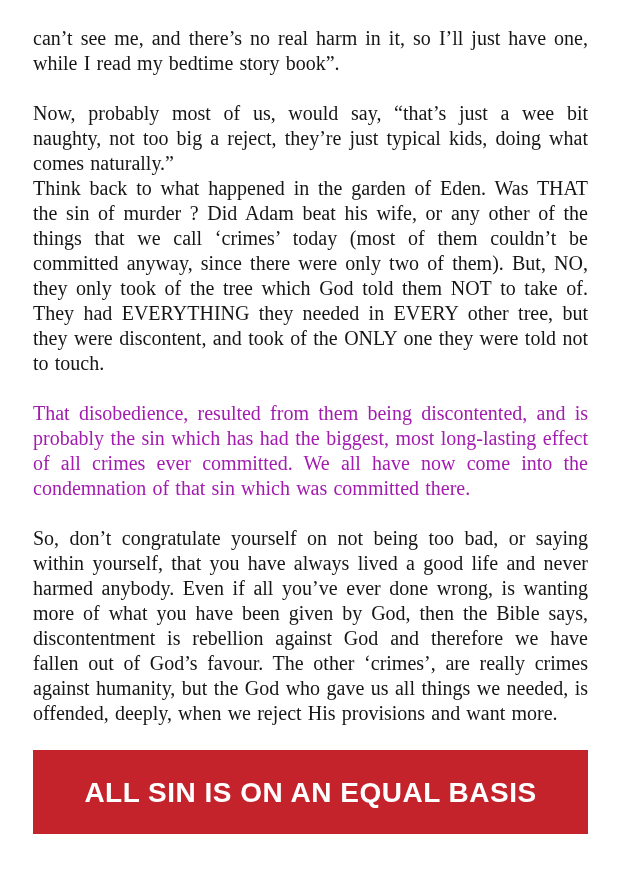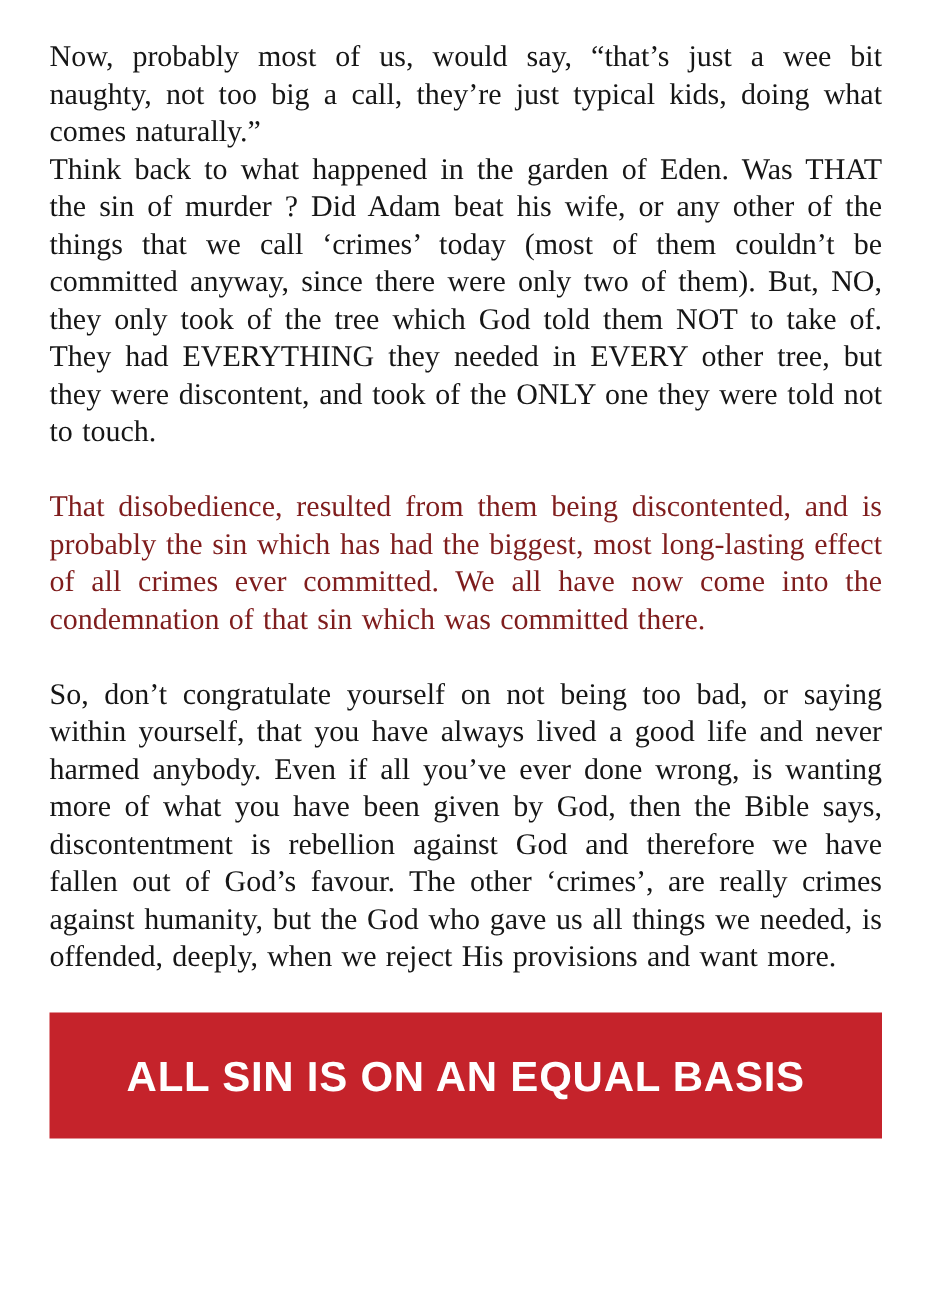--- a/index.html
+++ b/index.html
@@ -51,26 +51,27 @@
     letter-spacing: 0.5px;
     white-space: nowrap;
   }
 </style>
 </head>
 <body>
 
 <div class="page" style="background: rgb(255, 255, 255);">
   <div class="content">
 
+    <p class="para" style="color: rgb(22, 22, 22);">can’t see me, and there’s no real harm in it, so I’ll just have one, while I read my bedtime story book”.</p>
 
-    <p class="para tight" style="color: rgb(22, 22, 22);">Now, probably most of us, would say, “that’s just a wee bit naughty, not too big a call, they’re just typical kids, doing what comes naturally.”</p>
+    <p class="para tight" style="color: rgb(22, 22, 22);">Now, probably most of us, would say, “that’s just a wee bit naughty, not too big a reject, they’re just typical kids, doing what comes naturally.”</p>
 
     <p class="para" style="color: rgb(22, 22, 22);">Think back to what happened in the garden of Eden. Was THAT the sin of murder ? Did Adam beat his wife, or any other of the things that we call ‘crimes’ today (most of them couldn’t be committed anyway, since there were only two of them). But, NO, they only took of the tree which God told them NOT to take of. They had EVERYTHING they needed in EVERY other tree, but they were discontent, and took of the ONLY one they were told not to touch.</p>
 
-    <p class="para" style="color: #7f1d1d;">That disobedience, resulted from them being discontented, and is probably the sin which has had the biggest, most long-lasting effect of all crimes ever committed. We all have now come into the condemnation of that sin which was committed there.</p>
+    <p class="para" style="color: #a21caf;">That disobedience, resulted from them being discontented, and is probably the sin which has had the biggest, most long-lasting effect of all crimes ever committed. We all have now come into the condemnation of that sin which was committed there.</p>
 
     <p class="para tight" style="color: rgb(22, 22, 22);">So, don’t congratulate yourself on not being too bad, or saying within yourself, that you have always lived a good life and never harmed anybody. Even if all you’ve ever done wrong, is wanting more of what you have been given by God, then the Bible says, discontentment is rebellion against God and therefore we have fallen out of God’s favour. The other ‘crimes’, are really crimes against humanity, but the God who gave us all things we needed, is offended, deeply, when we reject His provisions and want more.</p>
 
     <div class="banner" style="background: rgb(197, 35, 43); color: rgb(255, 255, 255);">
       <span class="banner-line">ALL SIN IS ON AN EQUAL BASIS</span>
     </div>
 
   </div>
 </div>
 

